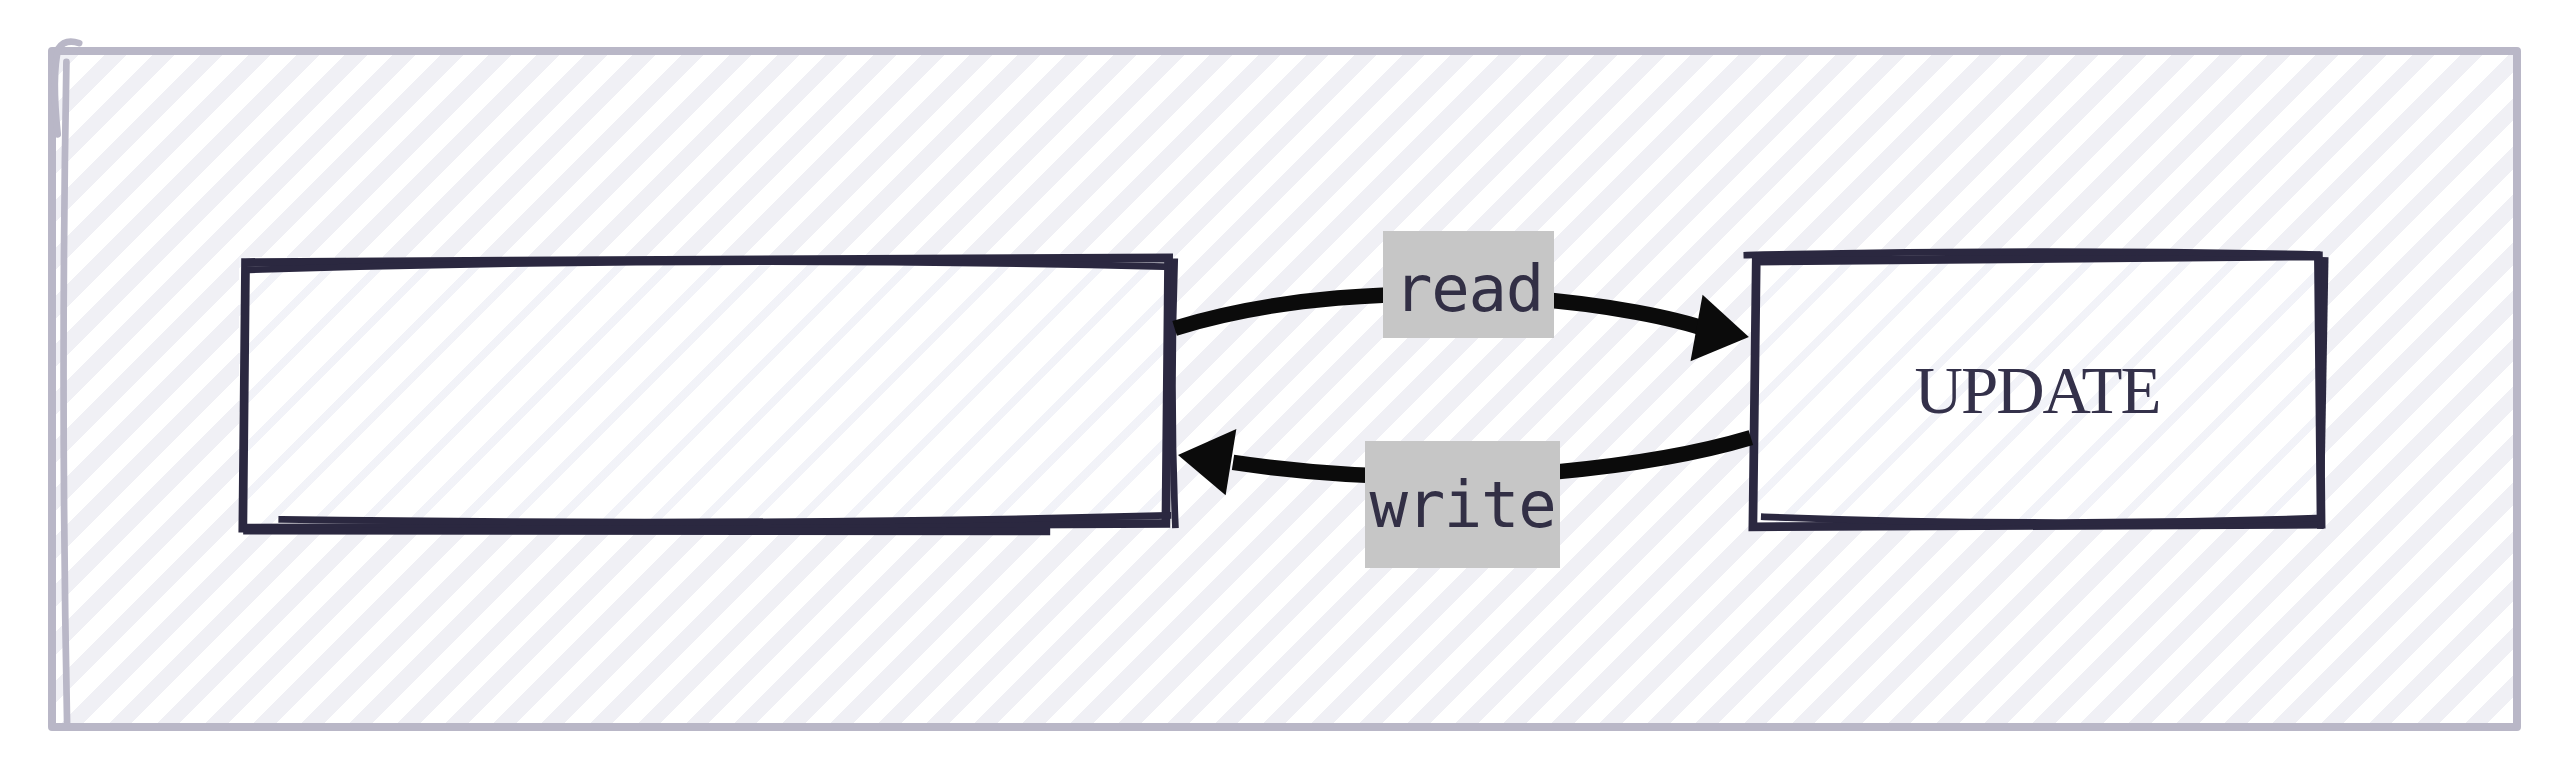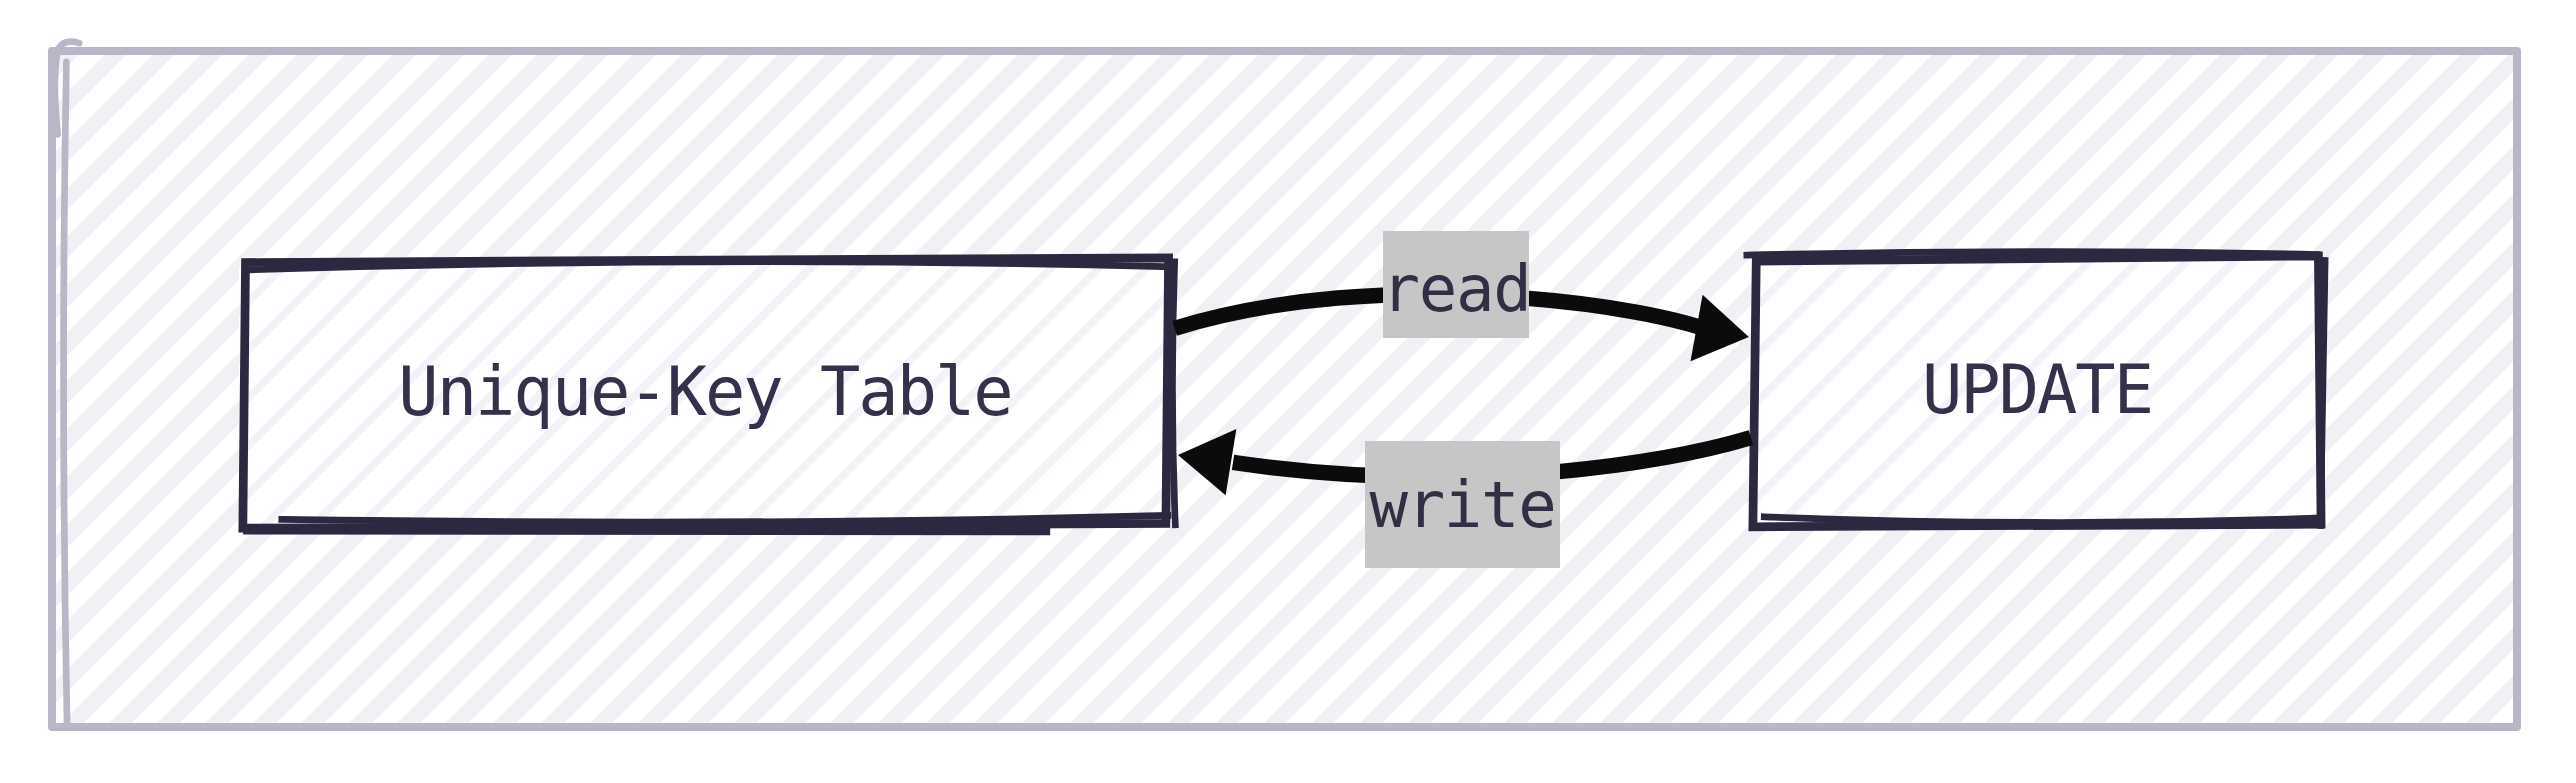--- a/index.html
+++ b/index.html
@@ -70,32 +70,32 @@
   }
   .node-label{
     position:absolute;
     display:flex; align-items:center; justify-content:center;
     font-size:67px;
     letter-spacing:-2px;
     color:var(--node_text);
     white-space:nowrap;
   }
   .label-left{ left:239px; top:257px; width:932px; height:270px; }
-  .label-right{ left:1754px; top:255px; width:566px; height:270px; }
+  .label-right{ left:1754px; top:255px; width:566px; height:270px;font-family:Liberation Serif, serif; }
 
   .edge-label{
     position:absolute;
     display:flex; align-items:center; justify-content:center;
     background:var(--edge_label_background);
     color:var(--edge_label_text);
     font-size:64px;
     letter-spacing:-1.3px;
     white-space:nowrap;
   }
-  .edge-label-read{ left:1383px; top:231px; width:146px; height:107px; padding-top:8px; box-sizing:border-box;}
+  .edge-label-read{ left:1383px; top:231px; width:171px; height:107px; padding-top:8px; box-sizing:border-box;}
   .edge-label-write{ left:1365px; top:441px; width:195px; height:127px; }
 </style>
 </head>
 <body>
 
 <div class="canvas">
 
   <div class="container"></div>
 
   <div class="node node-left"></div>
@@ -128,21 +128,20 @@
       <polygon points="2607,502 2538,439 2520,538" fill="var(--arrow)"></polygon>
     </g>
 
     <g>
       <path d="M 1838 689 C 1980 710 2140 718 2320 703 C 2460 690 2550 670 2610 652" fill="none" stroke="var(--arrow)" stroke-width="23" stroke-linecap="butt"></path>
       <polygon points="1756,678 1843,639 1827,738" fill="var(--arrow)"></polygon>
     </g>
   </svg>
 
 
-  <div class="node-label label-left">Unique-Key Table</div>
 
   <div class="node-label label-right">UPDATE</div>
 
   <div class="edge-label edge-label-read">read</div>
 
   <div class="edge-label edge-label-write">write</div>
 </div>
 
 
 </body></html>

